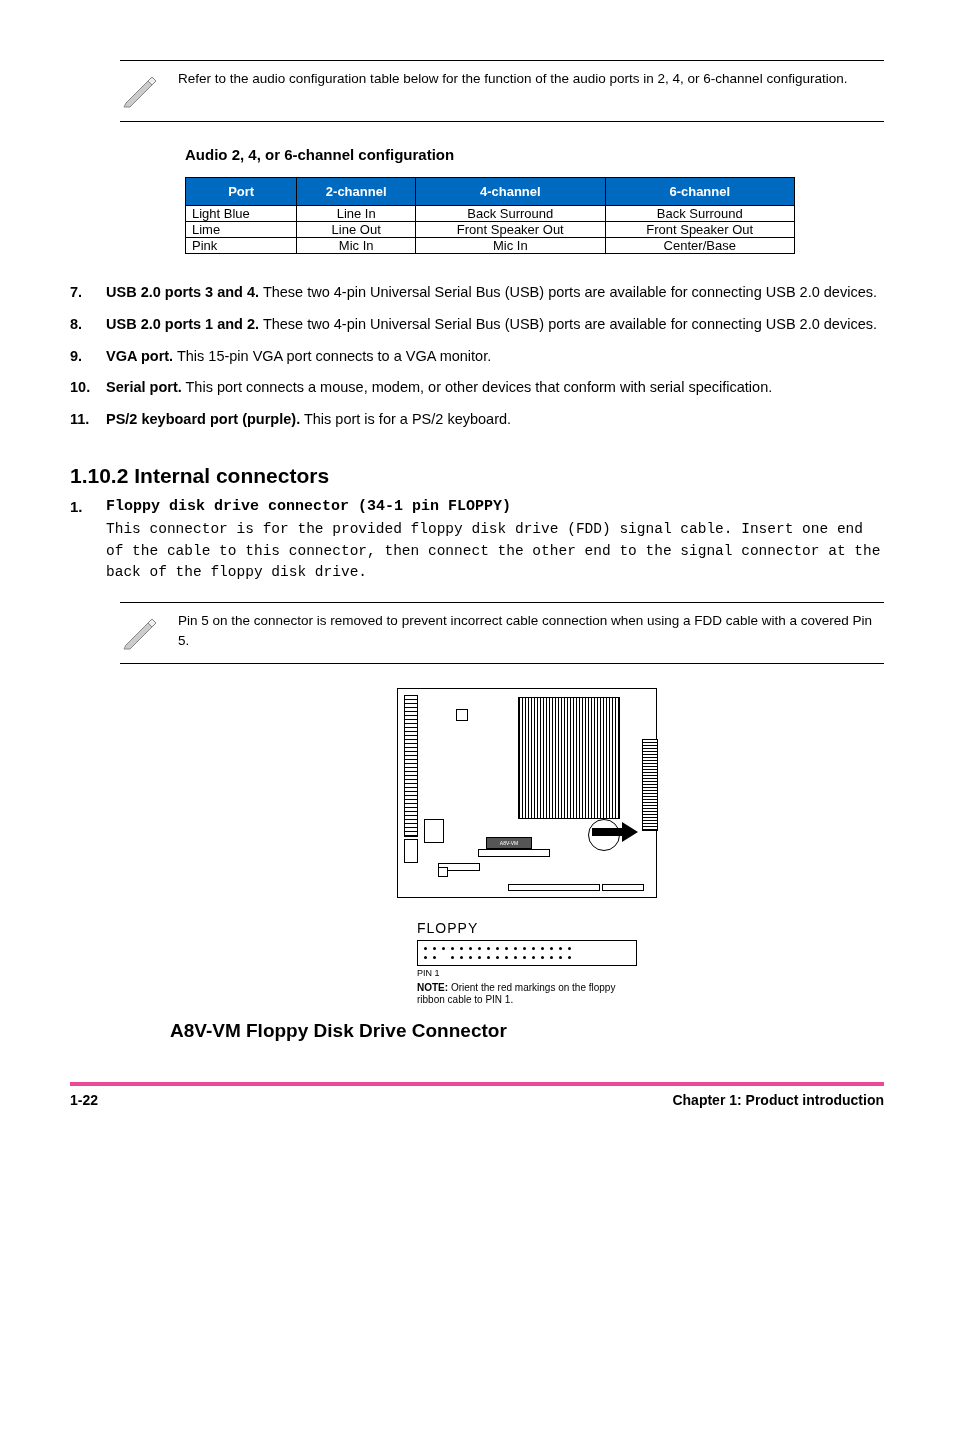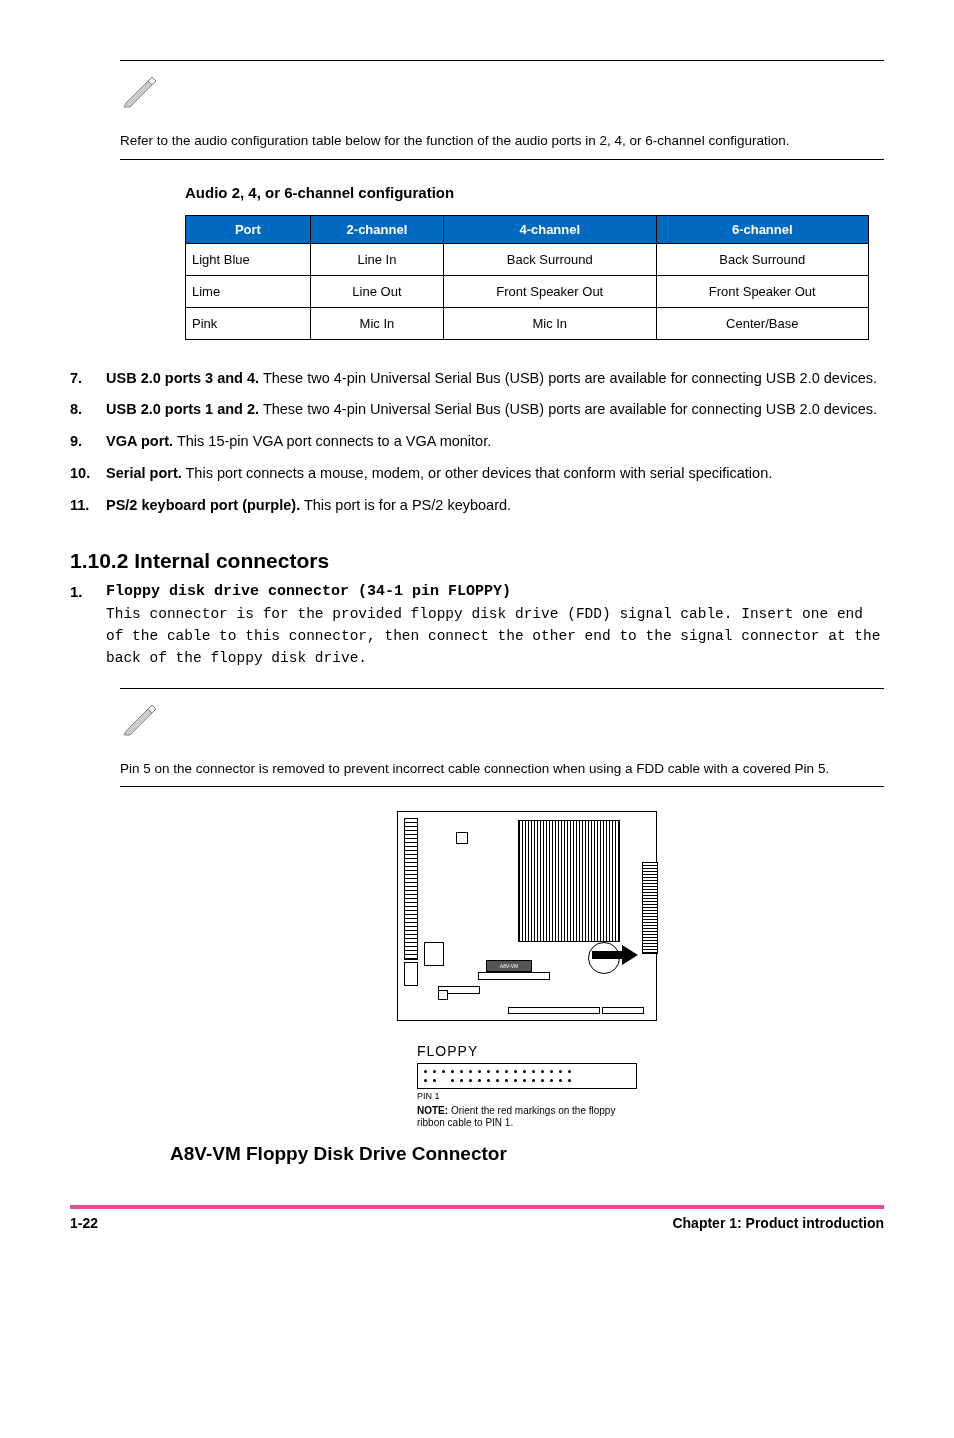--- a/index.html
+++ b/index.html
@@ -13,45 +13,45 @@
   }
   .note-row {
     display: flex;
     align-items: flex-start;
     gap: 18px;
     border-top: 1px solid #000;
     border-bottom: 1px solid #000;
     padding: 8px 0;
     margin-bottom: 24px;
   }
-  .note-row.indented { margin-left: 50px; flex-direction: column; }
+  .note-row.indented { margin-left: 50px; }
   .pencil-icon svg { width: 40px; height: 40px; }
   .note-text { font-size: 13.5px; line-height: 1.45; flex: 1; }
   h3.audio-heading {
     font-size: 15px;
     font-weight: bold;
     margin: 12px 0 14px 115px;
   }
   table.audio {
     border-collapse: collapse;
-    width: 684px;
+    width: 610px;
     margin: 0 0 28px 115px;
     font-size: 13px;
   }
   table.audio th {
     background: #006ac1;
     color: #fff;
     font-weight: bold;
     padding: 6px 8px;
     border: 1px solid #000;
     text-align: center;
   }
   table.audio td {
     border: 1px solid #000;
-    padding: 8px 8px;
+    padding: 0 8px;
     text-align: center;
   }
   table.audio td.left { text-align: left; padding-left: 6px; }
 
   ol.spec-list {
     list-style: none;
     margin: 0 0 28px 0;
     padding: 0;
     font-size: 14.5px;
     line-height: 1.5;

